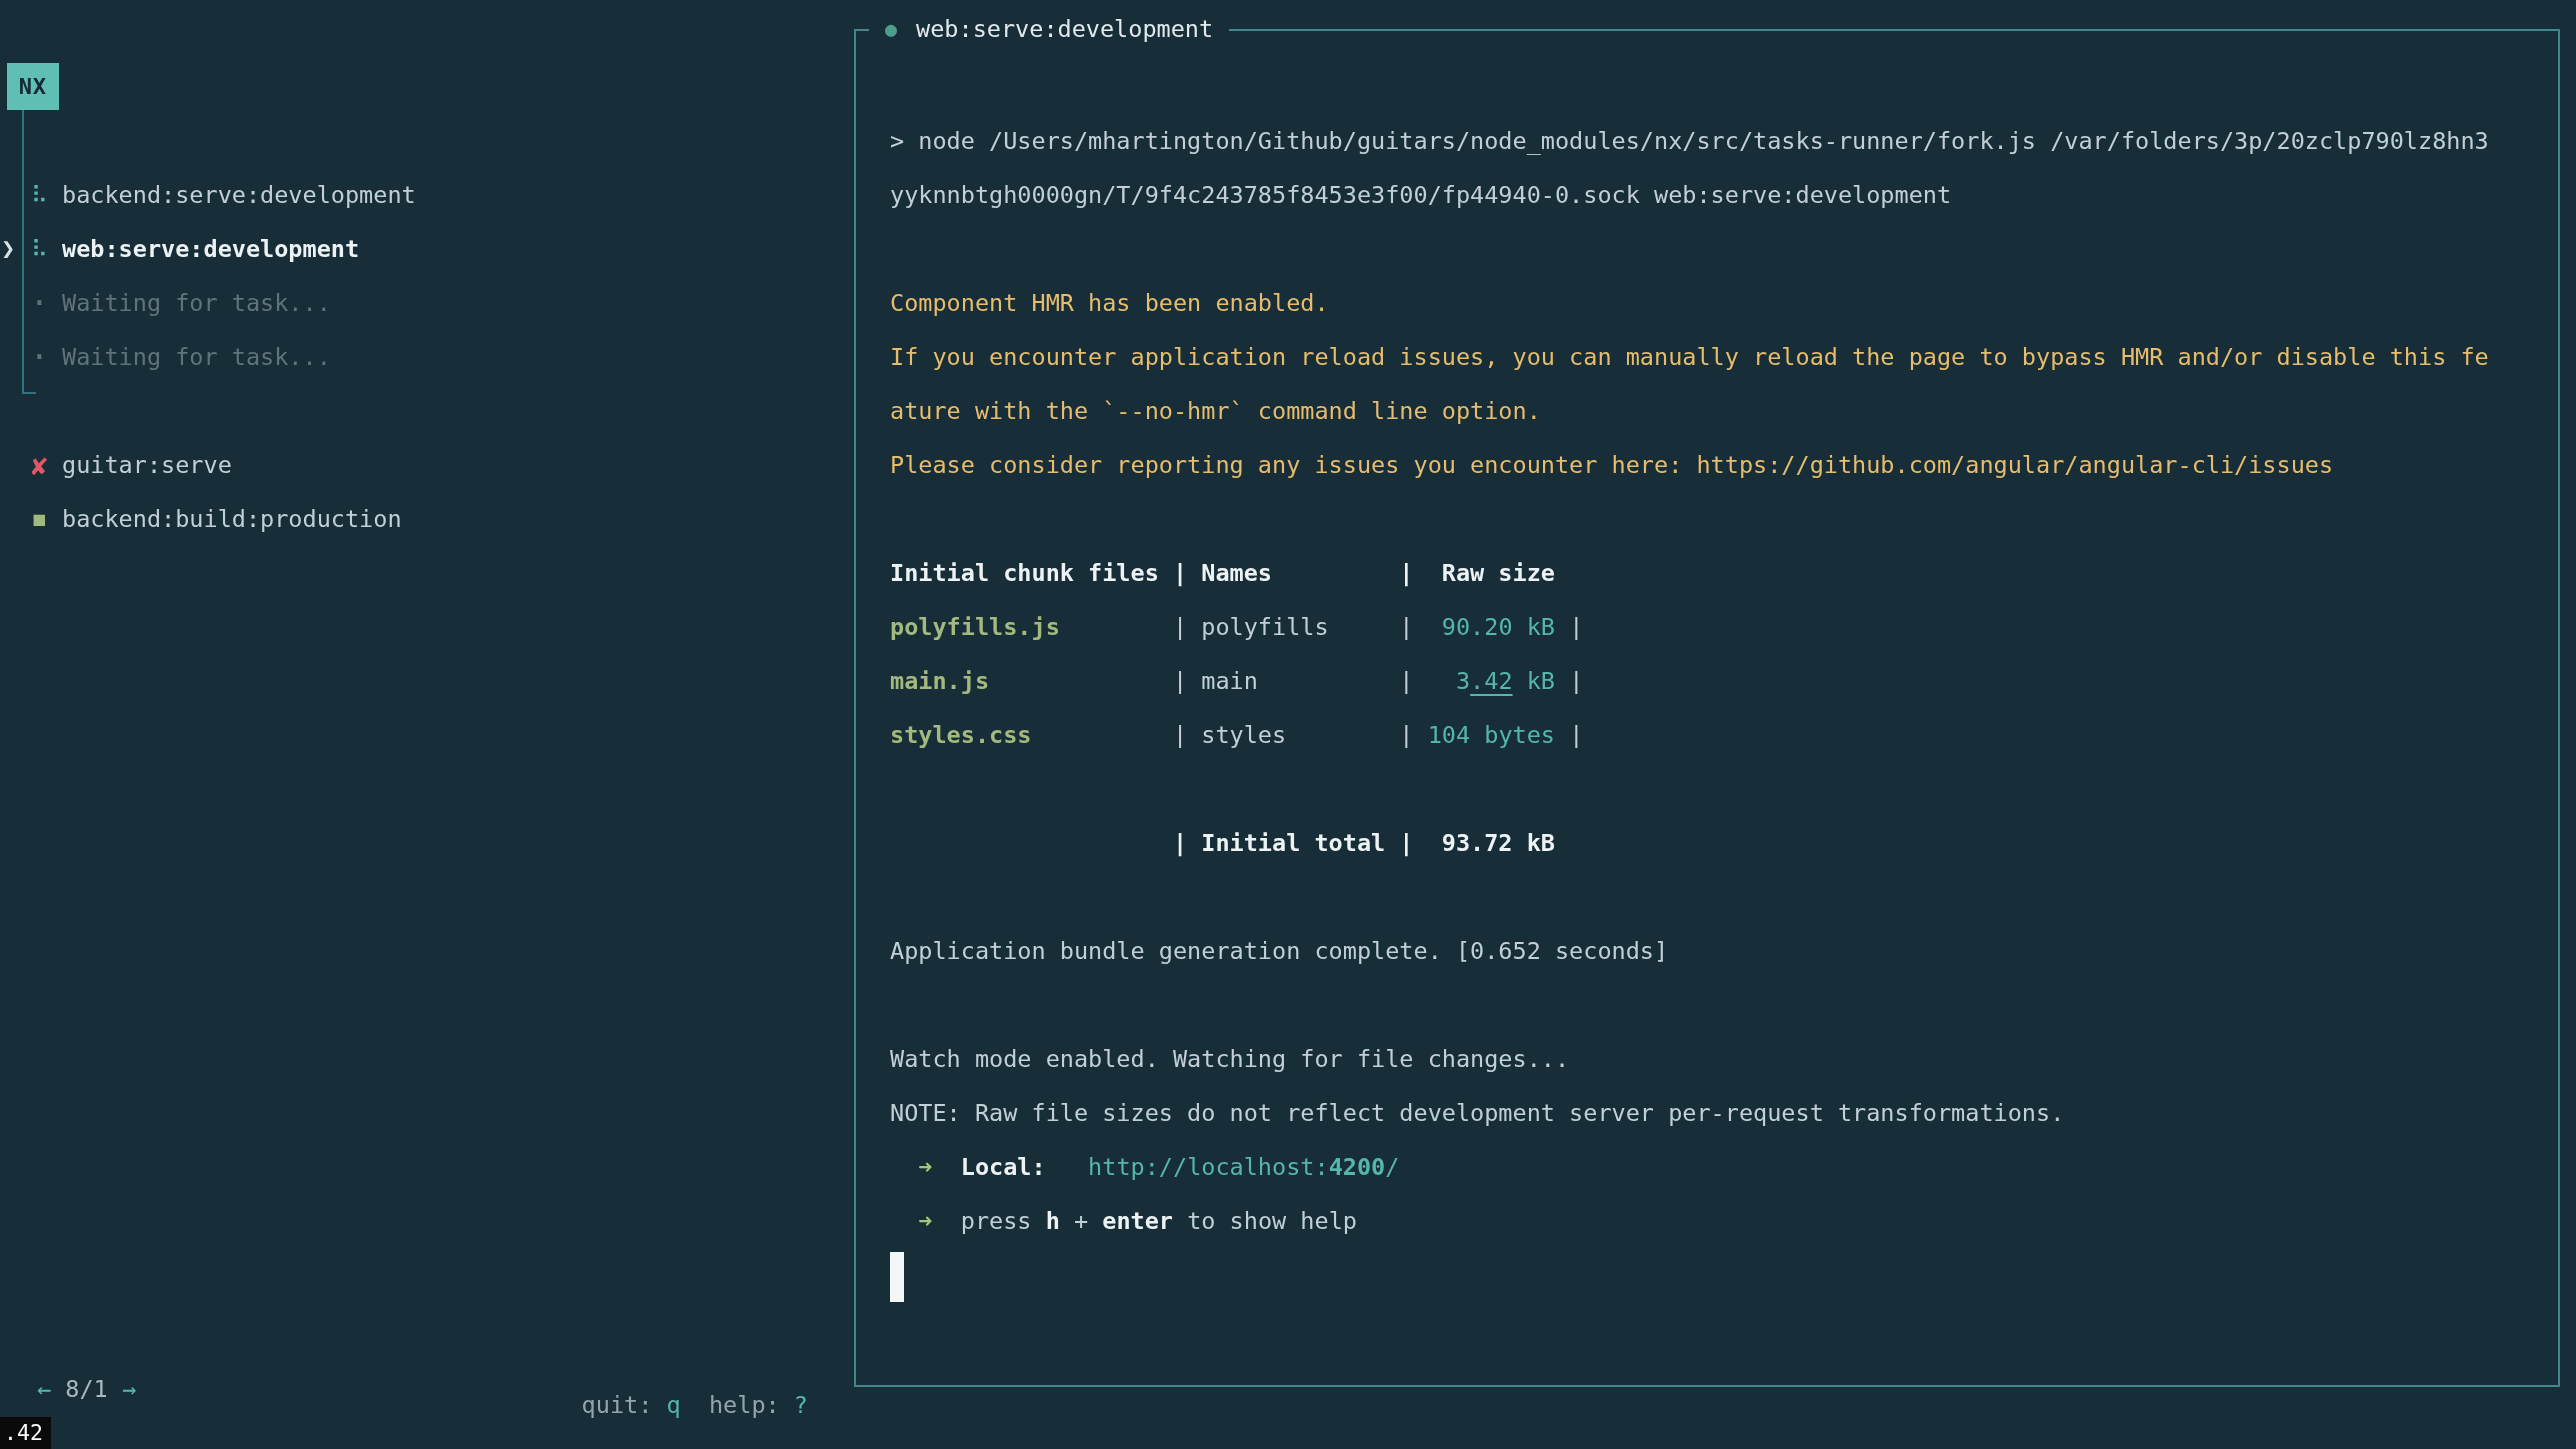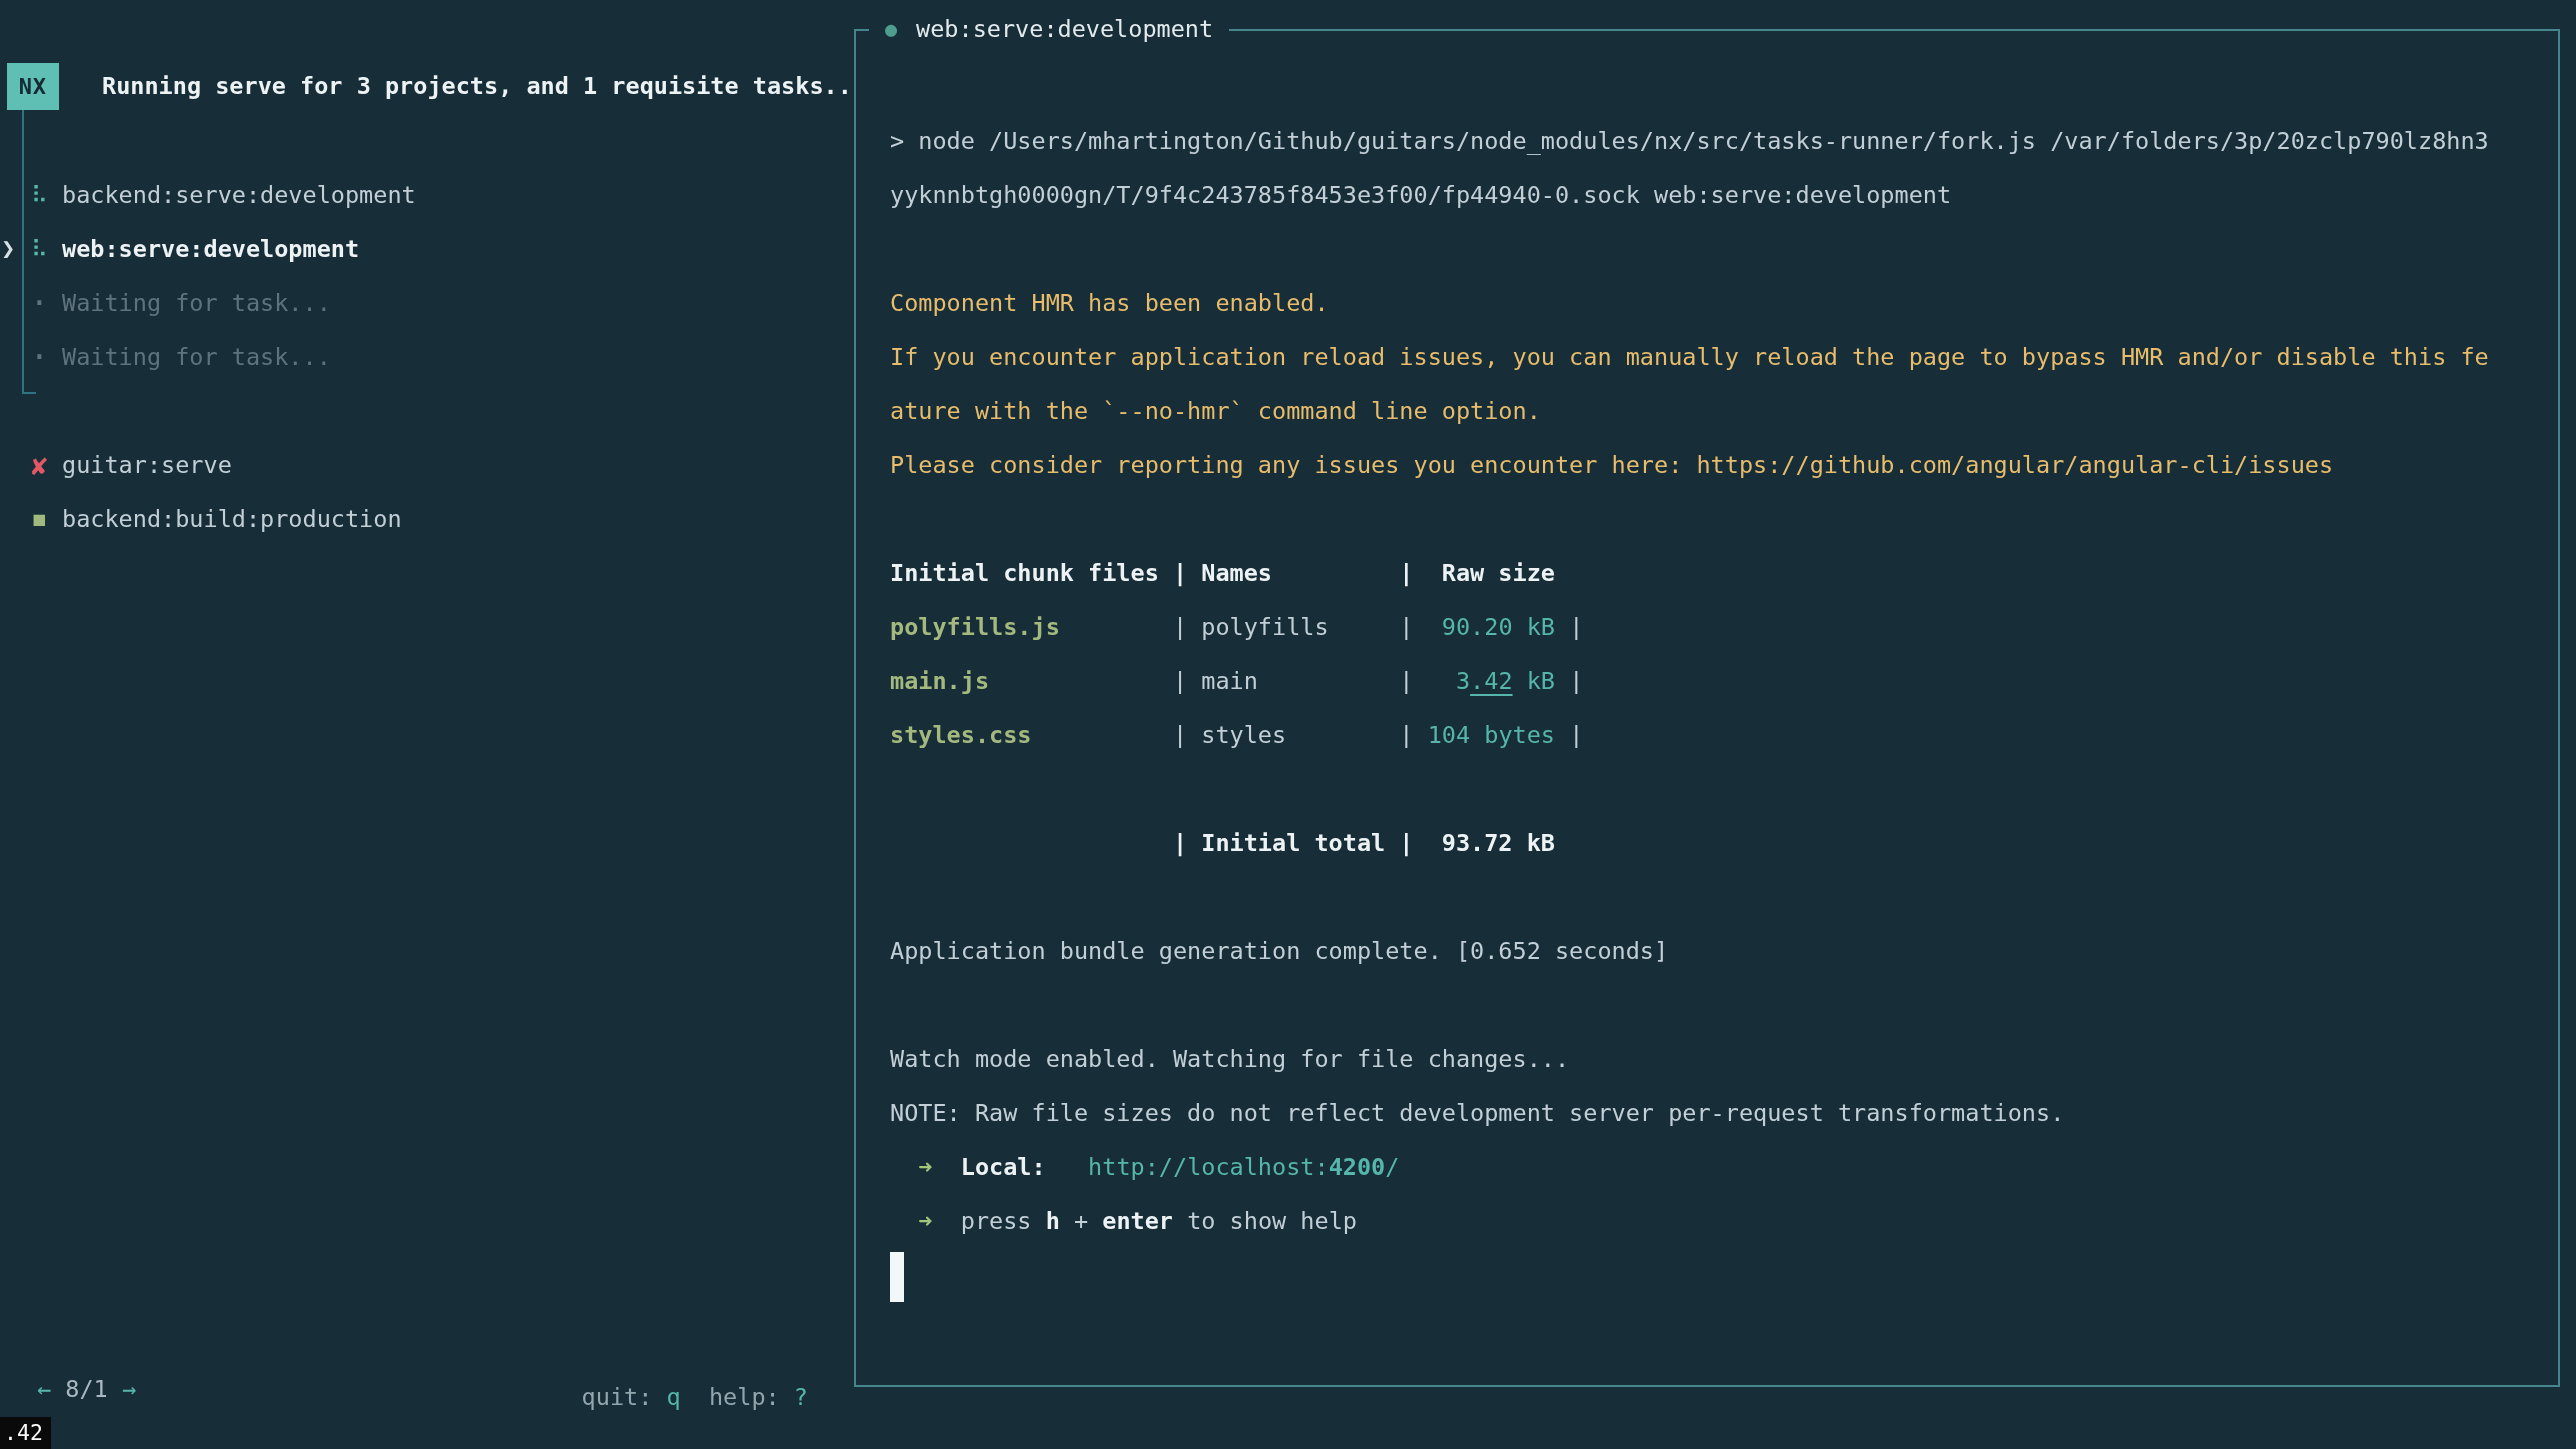--- a/index.html
+++ b/index.html
@@ -44,21 +44,21 @@
   .task-icon.succeeded{color:var(--success_green);font-size:29.5px;}
   .task-label{margin-left:62px;}
   .state-running,.state-failed,.state-succeeded{color:var(--fg);}
   .state-active{color:var(--bright);font-weight:bold;}
   .state-waiting{color:var(--dim);}
   
   .statusbar{position:absolute;left:0;top:1362px;width:854px;height:54px;}
   .pager{position:absolute;left:37px;top:0;height:54px;display:flex;align-items:center;white-space:pre;}
   .pager .arrow{color:var(--accent);}
   .pager-label{color:#a9b8c0;}
-  .hints{position:absolute;right:46px;top:8px;height:54px;display:flex;align-items:center;white-space:pre;color:var(--muted);}
+  .hints{position:absolute;right:46px;top:16px;height:54px;display:flex;align-items:center;white-space:pre;color:var(--muted);}
   .hint-key{color:var(--accent);}
   .overlay-badge{
     position:absolute;left:0;top:1417px;height:32px;min-width:44px;
     background:var(--overlay_bg);color:var(--overlay_fg);
     font-size:21.5px;line-height:32px;padding:0 8px 0 4px;box-sizing:border-box;
   }
   
   .panel-border{
     position:absolute;left:854px;top:29px;width:1706px;height:1358px;
     border:2px solid var(--panel_border);box-sizing:border-box;
@@ -84,21 +84,20 @@
     display:inline-block;width:14px;height:50px;background:var(--cursor);
     vertical-align:middle;
   }
 </style>
 </head>
 <body>
 
 <div class="screen">
 
   <div class="nx-badge">NX</div>
-  <div class="app-title">Running serve for 3 projects, and 1 requisite tasks..</div>
   <div class="guide-line"></div>
   <div class="tasks" id="tasks">
       <div class="task-row"><span class="task-icon running">⠧</span><span class="task-label state-running">backend:serve:development</span></div>
       <div class="task-row"><span class="task-pointer">❯</span><span class="task-icon active">⠧</span><span class="task-label state-active">web:serve:development</span></div>
       <div class="task-row"><span class="task-icon waiting">·</span><span class="task-label state-waiting">Waiting for task...</span></div>
       <div class="task-row"><span class="task-icon waiting">·</span><span class="task-label state-waiting">Waiting for task...</span></div>
       <div class="task-row"></div>
       <div class="task-row"><span class="task-icon failed">✘</span><span class="task-label state-failed">guitar:serve</span></div>
       <div class="task-row"><span class="task-icon succeeded">▪</span><span class="task-label state-succeeded">backend:build:production</span></div>
     </div>

